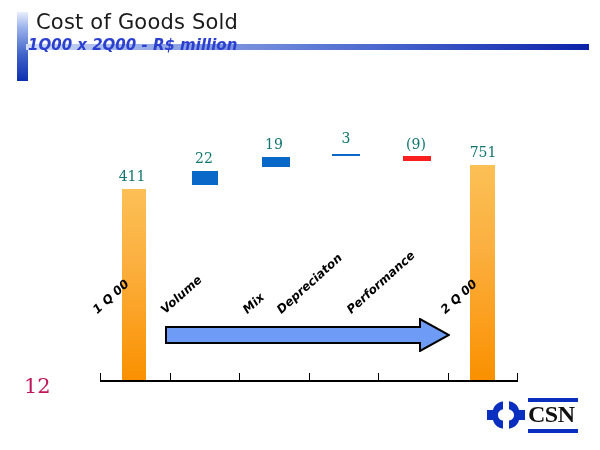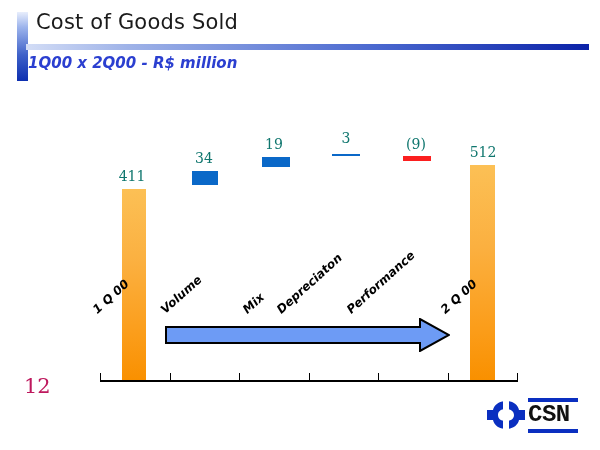--- a/index.html
+++ b/index.html
@@ -40,21 +40,21 @@
     white-space: nowrap;
   }
   #title-rule {
     position: absolute;
     left: 26px; top: 44px;
     width: 563px; height: 6px;
     background: linear-gradient(to right, #d3ddf6 0%, #9fb3e8 18%, #4a68cf 62%, #0b22a8 100%);
   }
   #slide-subtitle {
     position: absolute;
-    left: 28px; top: 54px;
+    left: 28px; top: 36px;
     font-size: 15px;
     font-style: italic;
     font-weight: bold;
     color: #2b3fd0;
     font-family: "DejaVu Sans", sans-serif;
     white-space: nowrap;
   }
 
   
   #chart-area {
@@ -138,46 +138,46 @@
   #brand-rule-top {
     position: absolute; left: 42px; top: 2px;
     width: 50px; height: 4px; background: #0a2fc0;
   }
   #brand-rule-bottom {
     position: absolute; left: 42px; top: 33px;
     width: 50px; height: 4px; background: #0a2fc0;
   }
   #brand-wordmark {
     position: absolute; left: 42px; top: 5px;
-    font-family: Liberation Mono, monospace;
+    font-family: Liberation Serif, serif;
     font-size: 24px;
     font-weight: bold;
     color: #111111;
     letter-spacing: -0.5px;
     line-height: 27px;
   }
 </style>
 </head>
 <body>
 
 <div id="slide-header">
   <div id="header-accent-bar"></div>
   <div id="slide-title">Cost of Goods Sold</div>
   <div id="title-rule"></div>
   <div id="slide-subtitle">1Q00 x 2Q00 - R$ million</div>
 </div>
 
 <div id="chart-area">
 
   <div class="value-label" style="left:104px; top:78px; width:56px;">411</div>
-  <div class="value-label" style="left:176px; top:60px; width:56px;">34</div>
+  <div class="value-label" style="left:176px; top:60px; width:56px;">22</div>
   <div class="value-label" style="left:246px; top:46px; width:56px;">19</div>
   <div class="value-label" style="left:318px; top:40px; width:56px;">3</div>
   <div class="value-label" style="left:388px; top:46px; width:56px;">(9)</div>
-  <div class="value-label" style="left:455px; top:54px; width:56px;">512</div>
+  <div class="value-label" style="left:455px; top:54px; width:56px;">751</div>
 
   <div class="bar bar-orange" style="left:122px; top:99px;  width:24px; height:191px;"></div>
   <div class="bar bar-blue" style="left:192px; top:81px;  width:26px; height:14px;"></div>
   <div class="bar bar-blue" style="left:262px; top:67px;  width:28px; height:10px;"></div>
   <div class="bar bar-blue" style="left:332px; top:64px;  width:28px; height:2px;"></div>
   <div class="bar bar-red" style="left:403px; top:66px;  width:28px; height:5px;"></div>
   <div class="bar bar-orange" style="left:470px; top:75px;  width:25px; height:215px;"></div>
 
   <svg id="growth-arrow-svg" width="285" height="34" viewBox="0 0 285 34">
     <path d="M1,9 L255,9 L255,1 L284,17 L255,33 L255,25 L1,25 Z" fill="#6d9bf5" stroke="#000000" stroke-width="2" stroke-linejoin="miter"></path>

